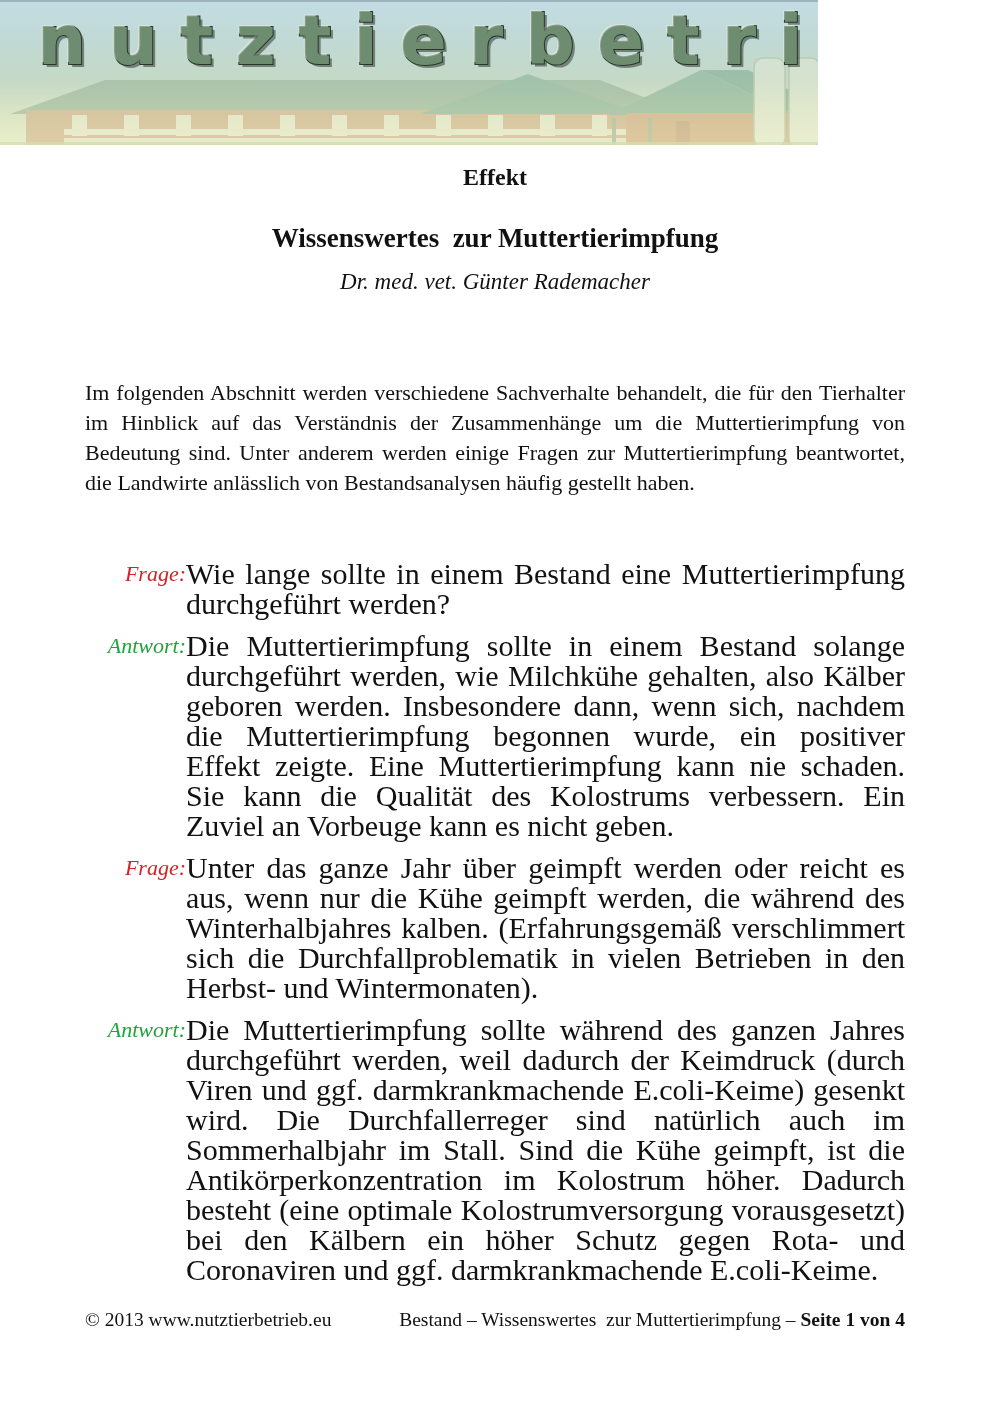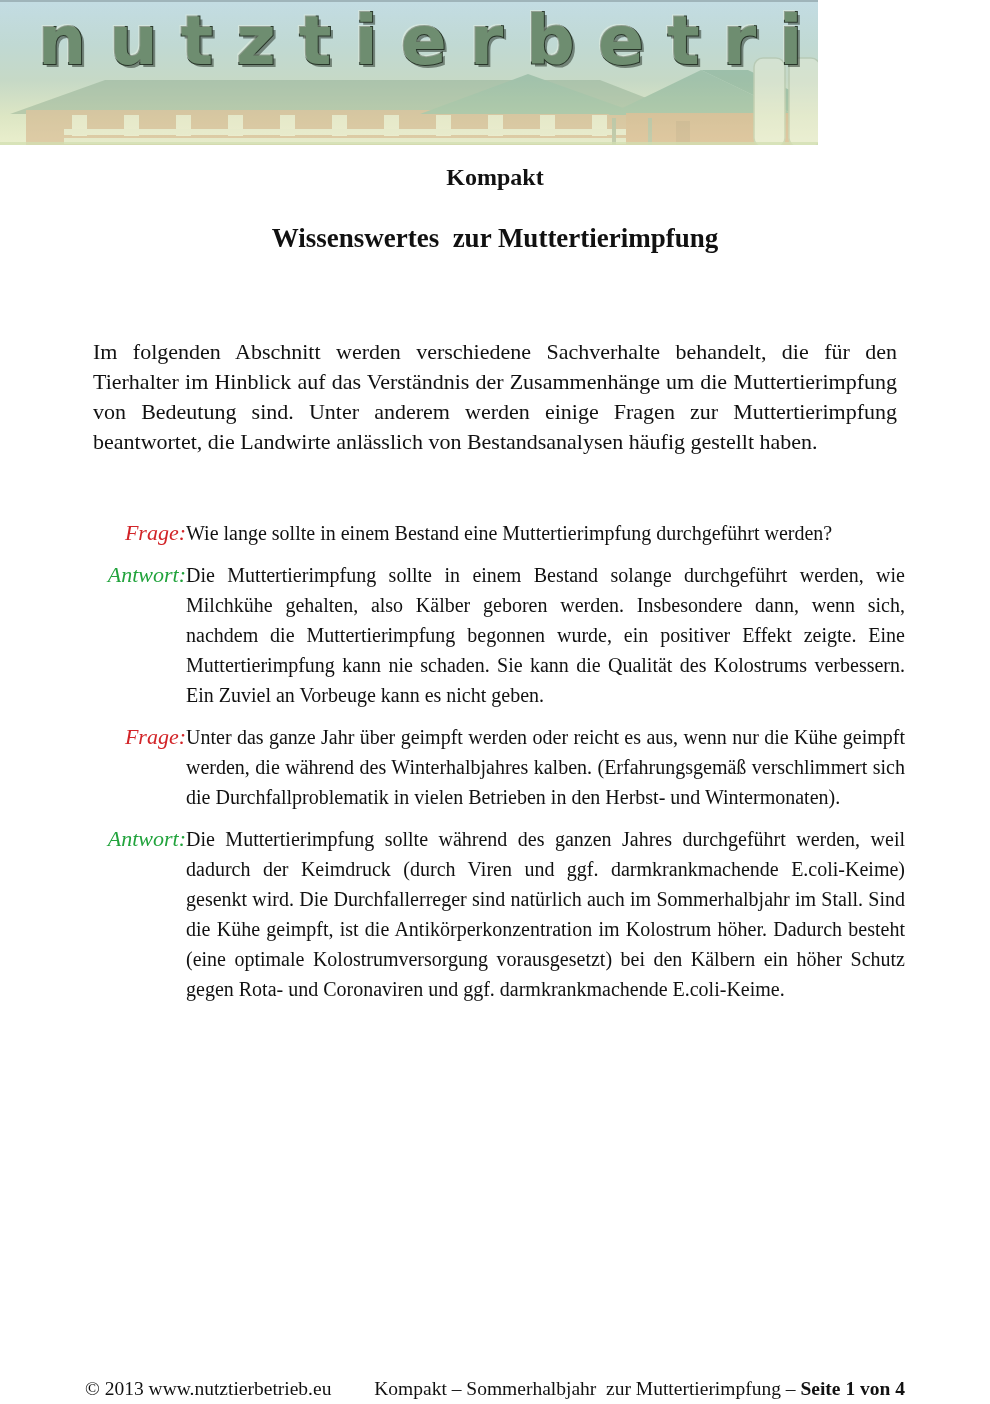--- a/index.html
+++ b/index.html
@@ -44,36 +44,36 @@
     color: #50705a; letter-spacing: .2px;
   }
 
   
   .content { padding: 0 85px; }
   .kicker   { margin: 18px 0 0; text-align: center; font-size: 24px; line-height: 28px; font-weight: bold; }
   .doc-title{ margin: 32px 0 0; text-align: center; font-size: 27px; line-height: 31px; font-weight: bold; white-space: pre-wrap; }
   .byline   { margin: 15px 0 0; text-align: center; font-size: 23px; line-height: 26px; font-style: italic; }
 
   .intro {
-    margin: 83px 8px 0;
+    margin: 83px 0 0;
     font-size: 22px; line-height: 30px;
     text-align: justify; hyphens: auto;
   }
 
   .qa-section { margin-top: 61px; }
   .qa-block { display: grid; grid-template-columns: 101px 1fr; }
   .qa-block + .qa-block { margin-top: 12px; }
   .qa-label { font-style: italic; font-size: 22px; line-height: 30px; text-align: right; }
   .qa-block.question .qa-label { color: var(--q-color, #d22428); }
   .qa-block.answer   .qa-label { color: var(--a-color, #21a33c); }
-  .qa-text  { font-size: 20px; line-height: 30px; text-align: justify; hyphens: auto; }
+  .qa-text  { font-size: 30px; line-height: 30px; text-align: justify; hyphens: auto; }
 
   
   .footer {
-    position: absolute; left: 0; top: 1377px; width: 990px;
+    position: absolute; left: 0; top: 1308px; width: 990px;
     padding: 0 85px;
     display: flex; justify-content: space-between; align-items: baseline;
     font-size: 19.5px; line-height: 24px;
   }
   .footer .doc-ref { white-space: pre-wrap; }
   .footer .page-num { font-weight: bold; text-align: center; }
 </style>
 </head>
 <body>
 
@@ -113,22 +113,23 @@
       <rect x="842" y="112" width="148" height="33" fill="#d0905f"></rect>
       <rect x="898" y="119" width="13" height="26" fill="#b97f52"></rect>
       <rect x="862" y="100" width="8" height="45" fill="#9aa989"></rect>
     </g>
   </svg>
   <div class="logo">nutztierbetrieb</div>
 </div>
 
 <div class="content">
 
-  <div class="kicker">Kompakt</div>
+  <div class="kicker">Effekt</div>
   <div class="doc-title">Wissenswertes  zur Muttertierimpfung</div>
+  <div class="byline">Dr. med. vet. Günter Rademacher</div>
 
   <p class="intro">Im folgenden Abschnitt werden verschiedene Sachverhalte behandelt, die für den Tierhalter im Hinblick auf das Verständnis der Zusammenhänge um die Muttertierimpfung von Bedeutung sind. Unter anderem werden einige Fragen zur Muttertierimpfung beantwortet, die Landwirte anlässlich von Bestandsana­lysen häufig gestellt haben.</p>
 
   <div class="qa-section">
 
     <div class="qa-block question">
       <span class="qa-label">Frage:</span>
       <span class="qa-text">Wie lange sollte in einem Bestand eine Muttertierimpfung durchge­führt werden?</span>
     </div>
 
@@ -145,14 +146,14 @@
     <div class="qa-block answer">
       <span class="qa-label">Antwort:</span>
       <span class="qa-text">Die Muttertierimpfung sollte während des ganzen Jahres durchgeführt werden, weil dadurch der Keimdruck (durch Viren und ggf. darm­krankmachende E.coli-Keime) gesenkt wird. Die Durchfallerreger sind natürlich auch im Sommerhalbjahr im Stall. Sind die Kühe ge­impft, ist die Antikörperkonzentration im Kolostrum höher. Dadurch besteht (eine optimale Kolostrumversorgung vorausgesetzt) bei den Kälbern ein höher Schutz gegen Rota- und Coronaviren und ggf. darmkrankmachende E.coli-Keime.</span>
     </div>
 
   </div>
 </div>
 
 <div class="footer">
   <span class="copyright">© 2013 www.nutztierbetrieb.eu</span>
-  <span><span class="doc-ref">Kompakt – Sommerhalbjahr  zur Muttertierimpfung – </span><span class="page-num">Seite 1 von 4</span></span>
+  <span><span class="doc-ref">Bestand – Wissenswertes  zur Muttertierimpfung – </span><span class="page-num">Seite 1 von 4</span></span>
 </div>
 
 </body></html>

